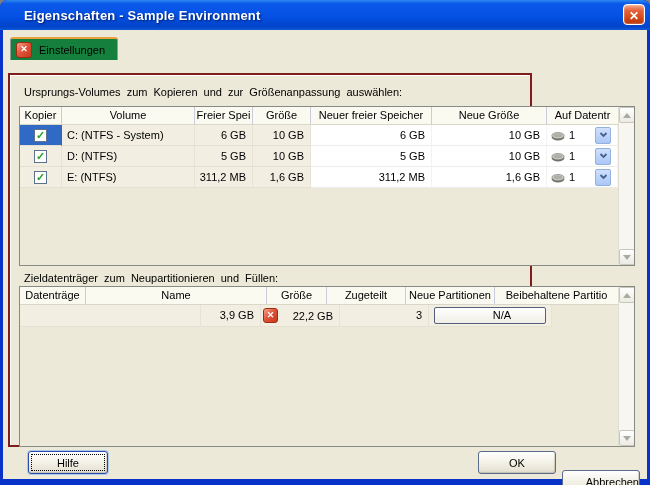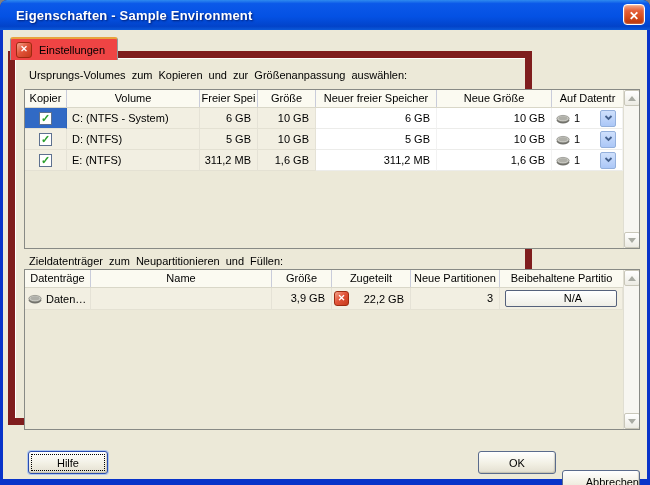--- a/index.html
+++ b/index.html
@@ -14,21 +14,21 @@
     overflow: hidden;
   }
   
   .titlebar {
     position: absolute; top: 0; left: 0; right: 0; height: 30px;
     border-radius: 7px 7px 0 0;
     background: linear-gradient(180deg,#2E8AEF 0%,#0B59E9 12%,#0451E4 55%,#0243C9 88%,#0B59D8 100%);
     display: flex; align-items: center;
   }
   .titlebar .title {
-    color: #fff; font-weight: bold; font-size: 13px; padding-left: 16px;
+    color: #fff; font-weight: bold; font-size: 13px; padding-left: 24px;
     text-shadow: 1px 1px 2px rgba(0,20,90,.85);
     letter-spacing: .2px;
   }
   .close-btn {
     position: absolute; right: 5px; top: 4px; width: 22px; height: 21px;
     border: 1px solid #fff; border-radius: 4px;
     background: linear-gradient(180deg,#F5A988 0%,#E4603B 30%,#D94E1F 60%,#B83408 100%);
     box-shadow: inset 0 0 2px rgba(255,255,255,.7);
     display: flex; align-items: center; justify-content: center;
     cursor: default;
@@ -37,38 +37,38 @@
   
   .client {
     position: absolute; top: 30px; left: 3px; right: 3px; bottom: 6px;
     background: #ECE9D8;
   }
   
   .tab {
     position: absolute; left: 7px; top: 7px; height: 23px; z-index: 2;
     display: inline-flex; align-items: center; gap: 7px;
     padding: 0 12px 0 5px;
-    background: #ef4444;
+    background: #15803d;
     border: 1px solid #919B9C; border-bottom: none;
     border-top: 2px solid #E8A33D;
     border-radius: 3px 3px 0 0;
     font-size: 11px;
   }
   .redx {
     display: inline-flex; align-items: center; justify-content: center;
     width: 15px; height: 15px; border-radius: 3px;
     background: linear-gradient(135deg,#F4A78E 0%,#E2543A 45%,#C63A1B 100%);
     border: 1px solid #9E2A10;
   }
   .redx::before { content: "✕"; color: #fff; font-weight: bold; font-size: 9px; line-height: 1; }
   .tab .redx { width: 16px; height: 16px; }
   .tab-pane {
-    position: absolute; left: 5px; top: 21px; width: 524px; height: 374px;
+    position: absolute; left: 5px; top: 43px; width: 524px; height: 374px;
     background: #ECE9D8;
-    border: 7px solid #7f1d1d;
+    border: 2px solid #7f1d1d;
     box-shadow: inset 1px 1px 0 #fff;
   }
   .section-label { position: absolute; font-size: 11px; color: #000; word-spacing: 3px; }
   #label1 { left: 14px; top: 11px; }
   #label2 { left: 14px; top: 197px; }
   
   .grid {
     position: absolute; left: 9px; width: 616px;
     border: 1px solid #888A85; background: #ECE9D8;
     overflow: hidden;
@@ -290,28 +290,20 @@
           <div class="thead">
             <div class="th d0">Datenträge</div>
             <div class="th d1">Name</div>
             <div class="th d2">Größe</div>
             <div class="th d3">Zugeteilt</div>
             <div class="th d4">Neue Partitionen</div>
             <div class="th d5">Beibehaltene Partitio</div>
           </div>
 
           <div class="trow" style="height:22px">
-            <div class="td d0 cell-flex" style="padding-left:3px;gap:4px">
-              <svg width="14" height="11" viewBox="0 0 14 11">
-                  <ellipse cx="7" cy="7.2" rx="6.2" ry="3.2" fill="#72726C"></ellipse>
-                  <ellipse cx="7" cy="5.6" rx="6.2" ry="3.2" fill="#CBCBC5" stroke="#77776F" stroke-width="0.6"></ellipse>
-                  <ellipse cx="7" cy="5.3" rx="4.4" ry="2" fill="#AFAFa8"></ellipse>
-                </svg>
-              <span>Daten…</span>
-            </div>
             <div class="td d1 txt"></div>
             <div class="td d2 num">3,9 GB</div>
             <div class="td d3 cell-flex alloc-cell">
               <span class="redx"></span>
               <span class="val">22,2 GB</span>
             </div>
             <div class="td d4 num">3</div>
             <div class="td d5 cell-center">
               <button class="na-btn">N/A</button>
             </div>

